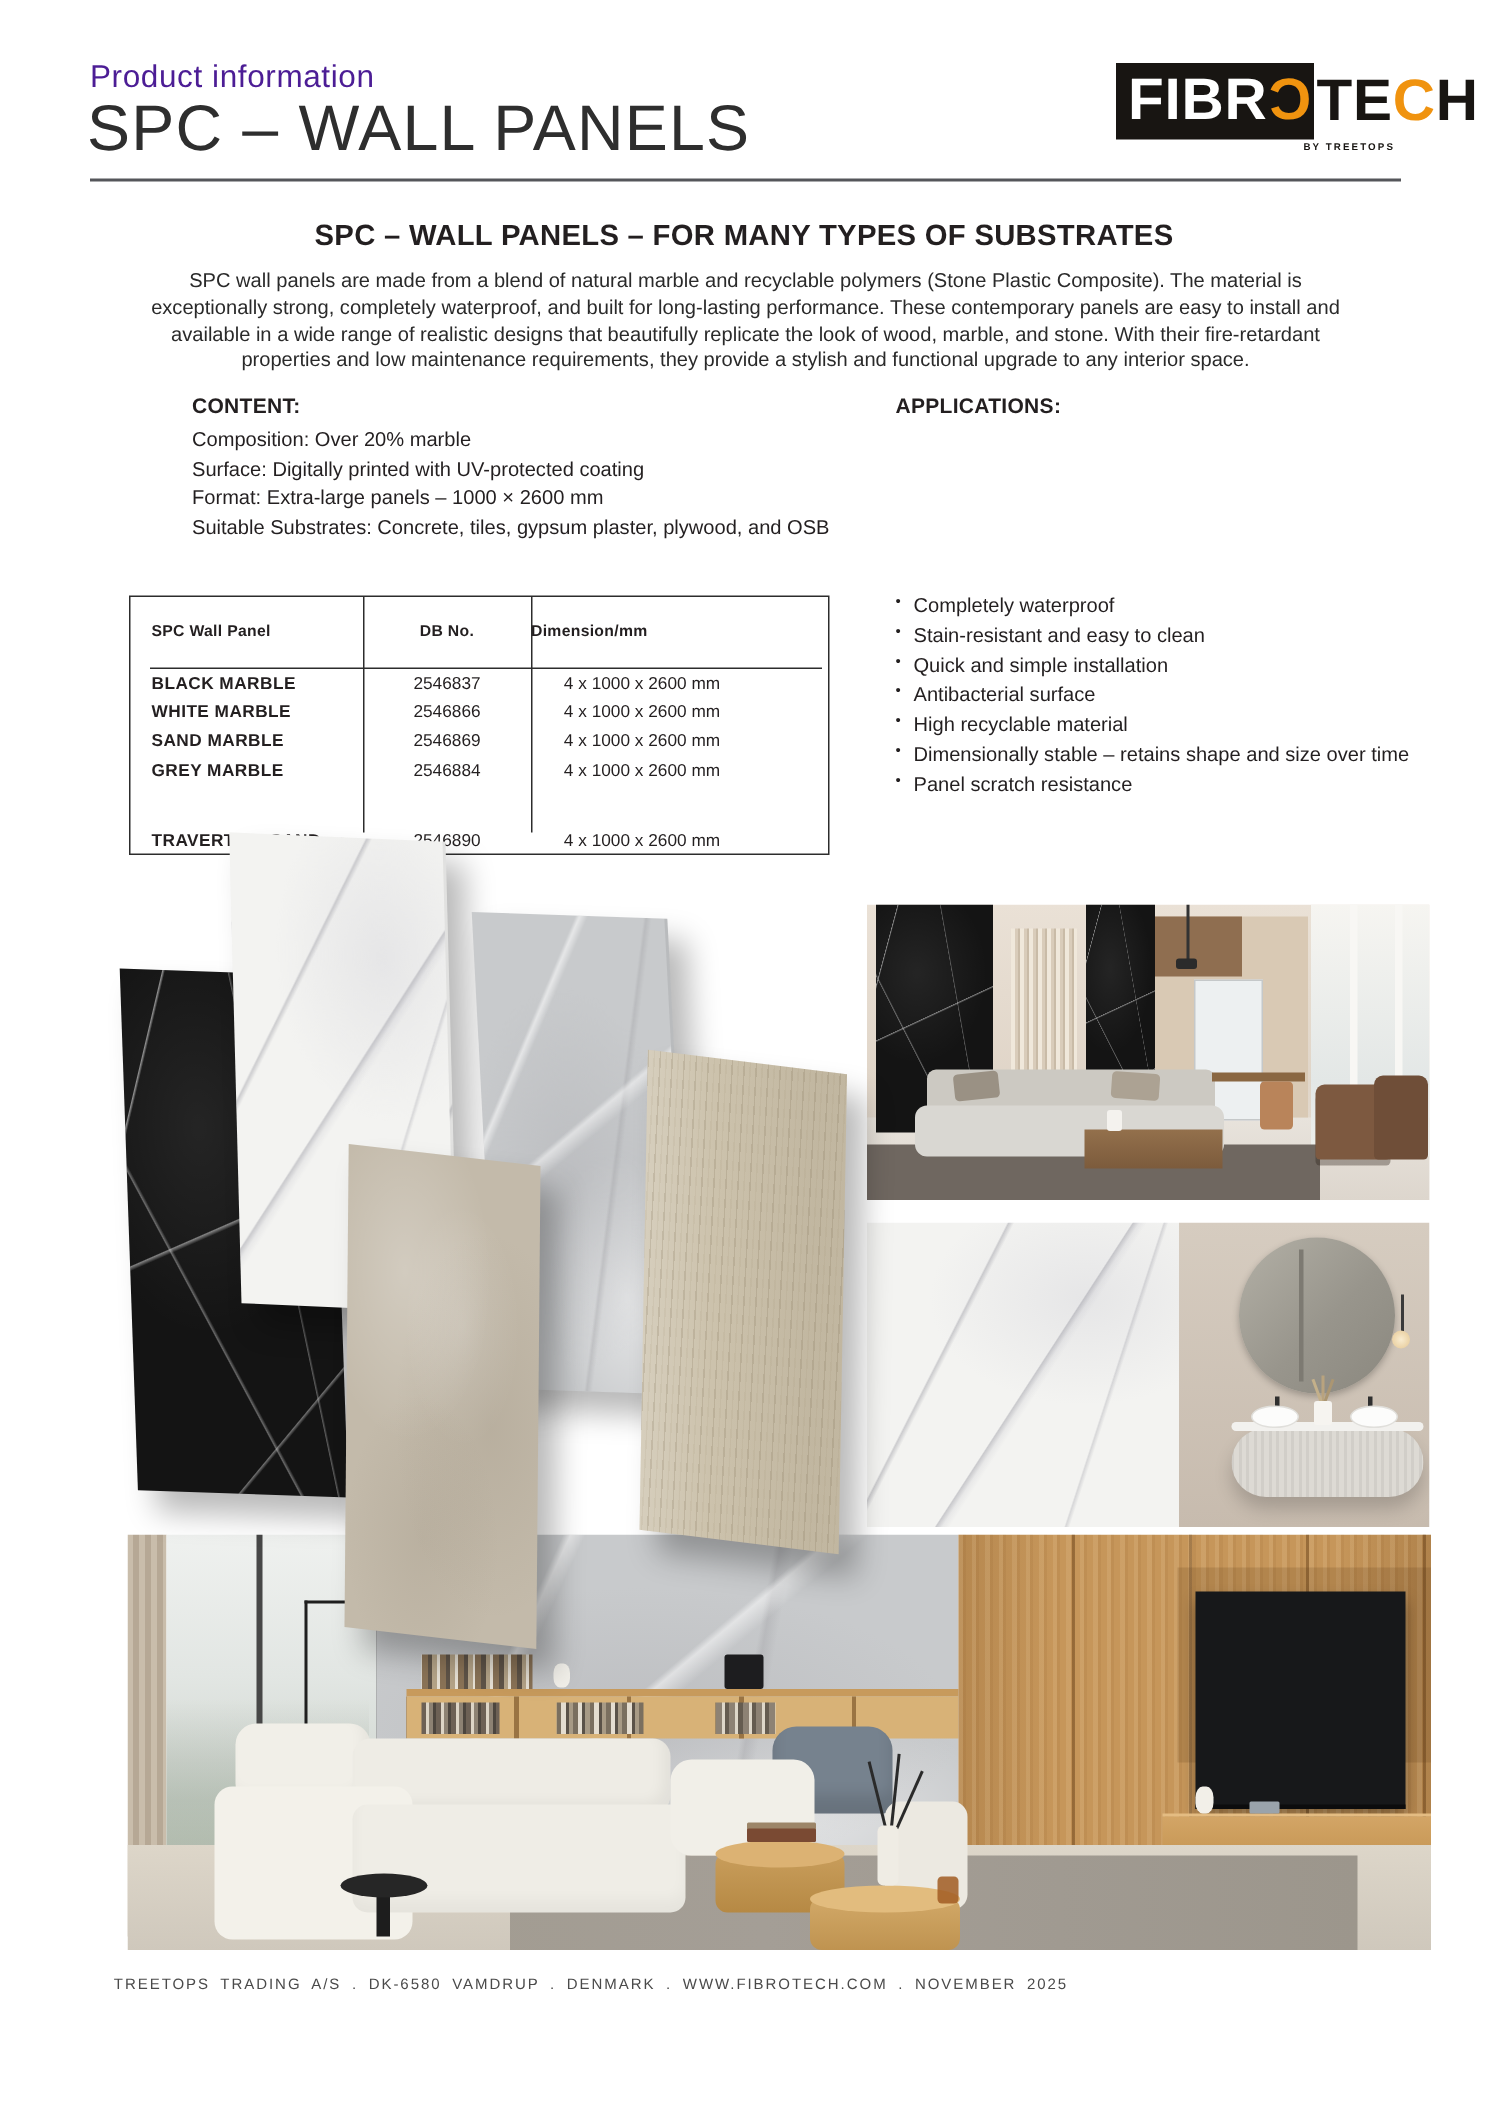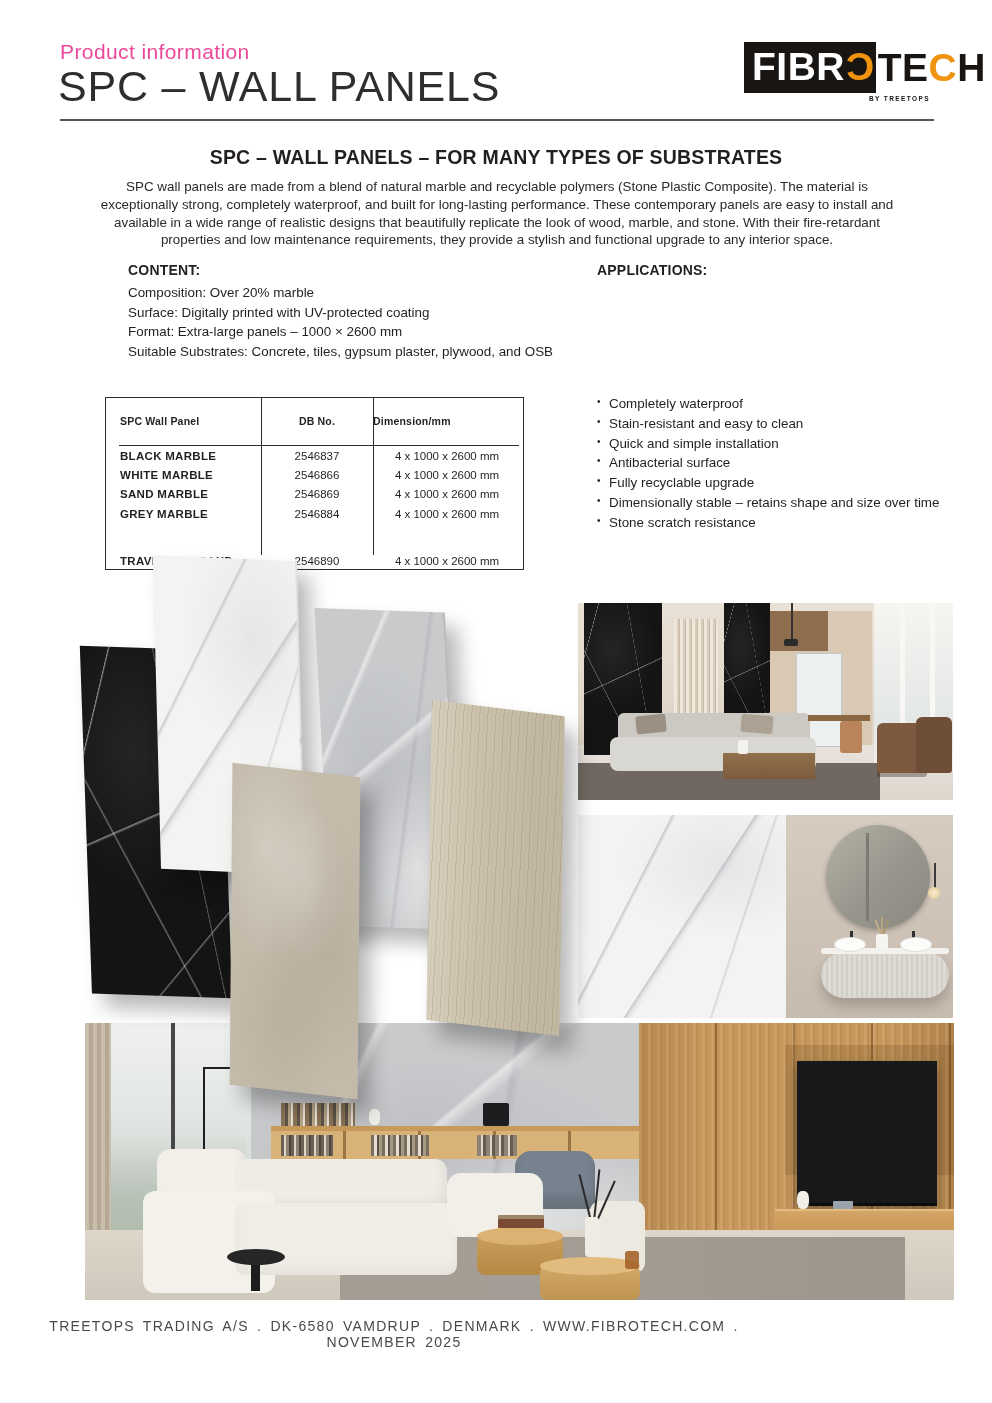--- a/index.html
+++ b/index.html
@@ -1,21 +1,21 @@
 <!DOCTYPE html>
 <html><head>
 <meta charset="utf-8">
 <style>
   html,body{margin:0;padding:0;background:#ffffff;}
   body{font-family:"Liberation Sans","DejaVu Sans",sans-serif;color:#231f20;}
   .sheet{position:relative;width:992px;height:1403px;background:#fff;margin:0 auto;overflow:hidden;}
   .abs{position:absolute;}
 
   
-  .eyebrow{left:60px;top:40px;font-size:21px;letter-spacing:.4px;color:#ec4899;}
+  .eyebrow{left:60px;top:40px;font-size:21px;letter-spacing:.4px;color:#4c1d95;}
   .main-title{left:58px;top:62px;font-size:43px;letter-spacing:.8px;color:#2e2e2e;font-weight:400;}
   .head-rule{left:60px;top:119px;width:874px;height:2px;background:#55565a;}
 
   
   .logo{left:744px;top:42px;width:192px;}
   .logo-row{display:flex;align-items:stretch;font-weight:bold;font-size:39px;line-height:1;}
   .logo-box{background:#181512;color:#ffffff;padding:5px 1px 7px 8px;display:flex;align-items:center;letter-spacing:.5px;}
   .logo-o{color:#f0930f;margin-left:1px;font-weight:bold;}
   .logo-tech{color:#181512;display:flex;align-items:center;padding-left:2px;letter-spacing:.5px;}
   .logo-c{color:#f0930f;}
@@ -31,21 +31,21 @@
   .content-block{left:128px;top:262px;width:470px;}
   .apps-block{left:597px;top:262px;width:370px;}
   ul.dots{list-style:none;margin:0;padding:0;}
   ul.dots li{font-size:13.4px;line-height:1.48;padding-left:12px;position:relative;}
   ul.dots li::before{content:"•";position:absolute;left:0;top:1px;font-size:10px;}
 
   
   .features-block{left:597px;top:394px;width:390px;}
 
   
-  .spec-table{left:105px;top:397px;width:417px;height:171px;border:1.5px solid #2c2c2c;background:#fff;z-index:1;}
+  .spec-table{left:86px;top:397px;width:417px;height:171px;border:1.5px solid #2c2c2c;background:#fff;z-index:1;padding-left:48px;}
   .spec-table .vline{position:absolute;top:0;bottom:14px;width:1px;background:#2c2c2c;}
   .v1{left:155px;} .v2{left:267px;}
   .spec-table .hline{position:absolute;left:13px;right:4px;top:47px;height:1px;background:#2c2c2c;}
   .th{position:absolute;top:17px;font-size:10.5px;font-weight:bold;letter-spacing:.2px;}
   .th1{left:14px;} .th2{left:155px;width:112px;text-align:center;} .th3{left:267px;width:148px;text-align:left;}
   .trow{position:absolute;left:0;right:0;height:19.5px;display:flex;align-items:center;}
   .r0{top:48px;} .r1{top:67px;} .r2{top:86.5px;} .r3{top:106px;} .r4{top:125.5px;margin-top:28px;}
   .td-name{width:141px;padding-left:14px;font-size:11.5px;font-weight:bold;letter-spacing:.3px;}
   .td-db{width:112px;text-align:center;font-size:11.5px;}
   .td-dim{width:148px;text-align:center;font-size:11.5px;}
@@ -179,21 +179,21 @@
   .rm-books-c{left:413px;top:196px;width:46px;height:9px;background:#7a4a33;border-radius:1px;box-shadow:0 -4px 0 #9c8568;}
   .rm-coffee2-top{left:455px;top:234px;width:100px;height:18px;background:#e2bc7e;border-radius:50%;}
   .rm-coffee2{left:455px;top:242px;width:100px;height:35px;background:linear-gradient(#d2a968,#bf9350);border-radius:8px;}
   .rm-branch1{left:505px;top:150px;width:2px;height:48px;background:#2a2a2a;transform:rotate(-14deg);transform-origin:bottom;}
   .rm-branch2{left:508px;top:146px;width:2px;height:52px;background:#2a2a2a;transform:rotate(6deg);transform-origin:bottom;}
   .rm-branch3{left:511px;top:154px;width:2px;height:44px;background:#2a2a2a;transform:rotate(24deg);transform-origin:bottom;}
   .rm-vasec{left:500px;top:194px;width:14px;height:40px;background:#efece4;border-radius:4px;}
   .rm-amber{left:540px;top:228px;width:14px;height:18px;background:#a15c22;border-radius:3px;opacity:.85;}
 
   
-  .footer{left:0;top:1318px;width:788px;text-align:center;font-size:14px;letter-spacing:1.3px;word-spacing:3px;color:#4a4a4a;}
+  .footer{left:0;top:1318px;width:788px;text-align:center;font-size:10px;letter-spacing:1.3px;word-spacing:3px;color:#4a4a4a;}
 </style>
 </head>
 <body>
 
 <div class="sheet">
 
   <div class="abs eyebrow">Product information</div>
   <div class="abs main-title">SPC – WALL PANELS</div>
   <div class="abs logo">
     <div class="logo-row">
@@ -259,23 +259,23 @@
       <div class="td-dim">4 x 1000 x 2600 mm</div>
     </div>
   </div>
 
   <div class="abs block features-block">
     <ul class="dots">
       <li>Completely waterproof</li>
       <li>Stain-resistant and easy to clean</li>
       <li>Quick and simple installation</li>
       <li>Antibacterial surface</li>
-      <li>Fully recyclable upgrade</li>
+      <li>High recyclable material</li>
       <li>Dimensionally stable – retains shape and size over time</li>
-      <li>Stone scratch resistance</li>
+      <li>Panel scratch resistance</li>
     </ul>
   </div>
 
   <div class="panel p-black tex-black"></div>
   <div class="panel p-white tex-white"></div>
   <div class="panel p-grey tex-grey"></div>
   <div class="panel p-sand tex-sand"></div>
   <div class="panel p-trav tex-trav"></div>
 
   <div class="photo ph-living">

